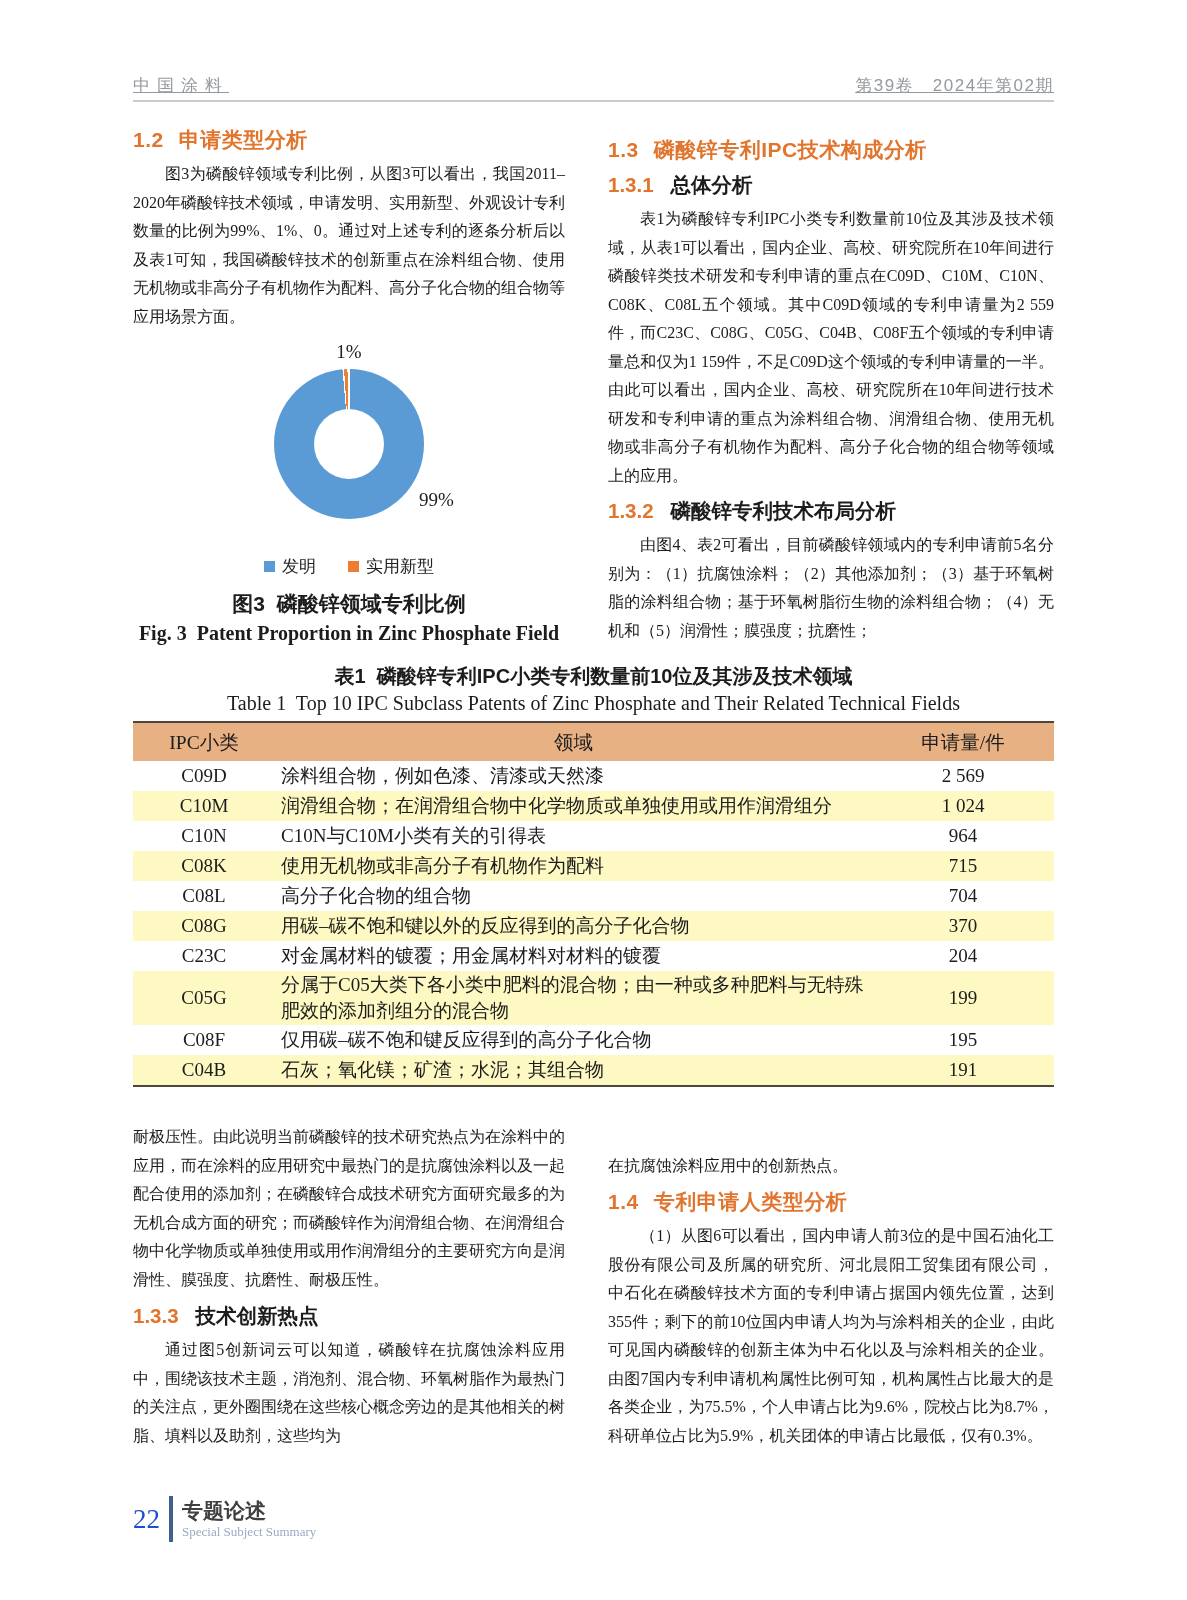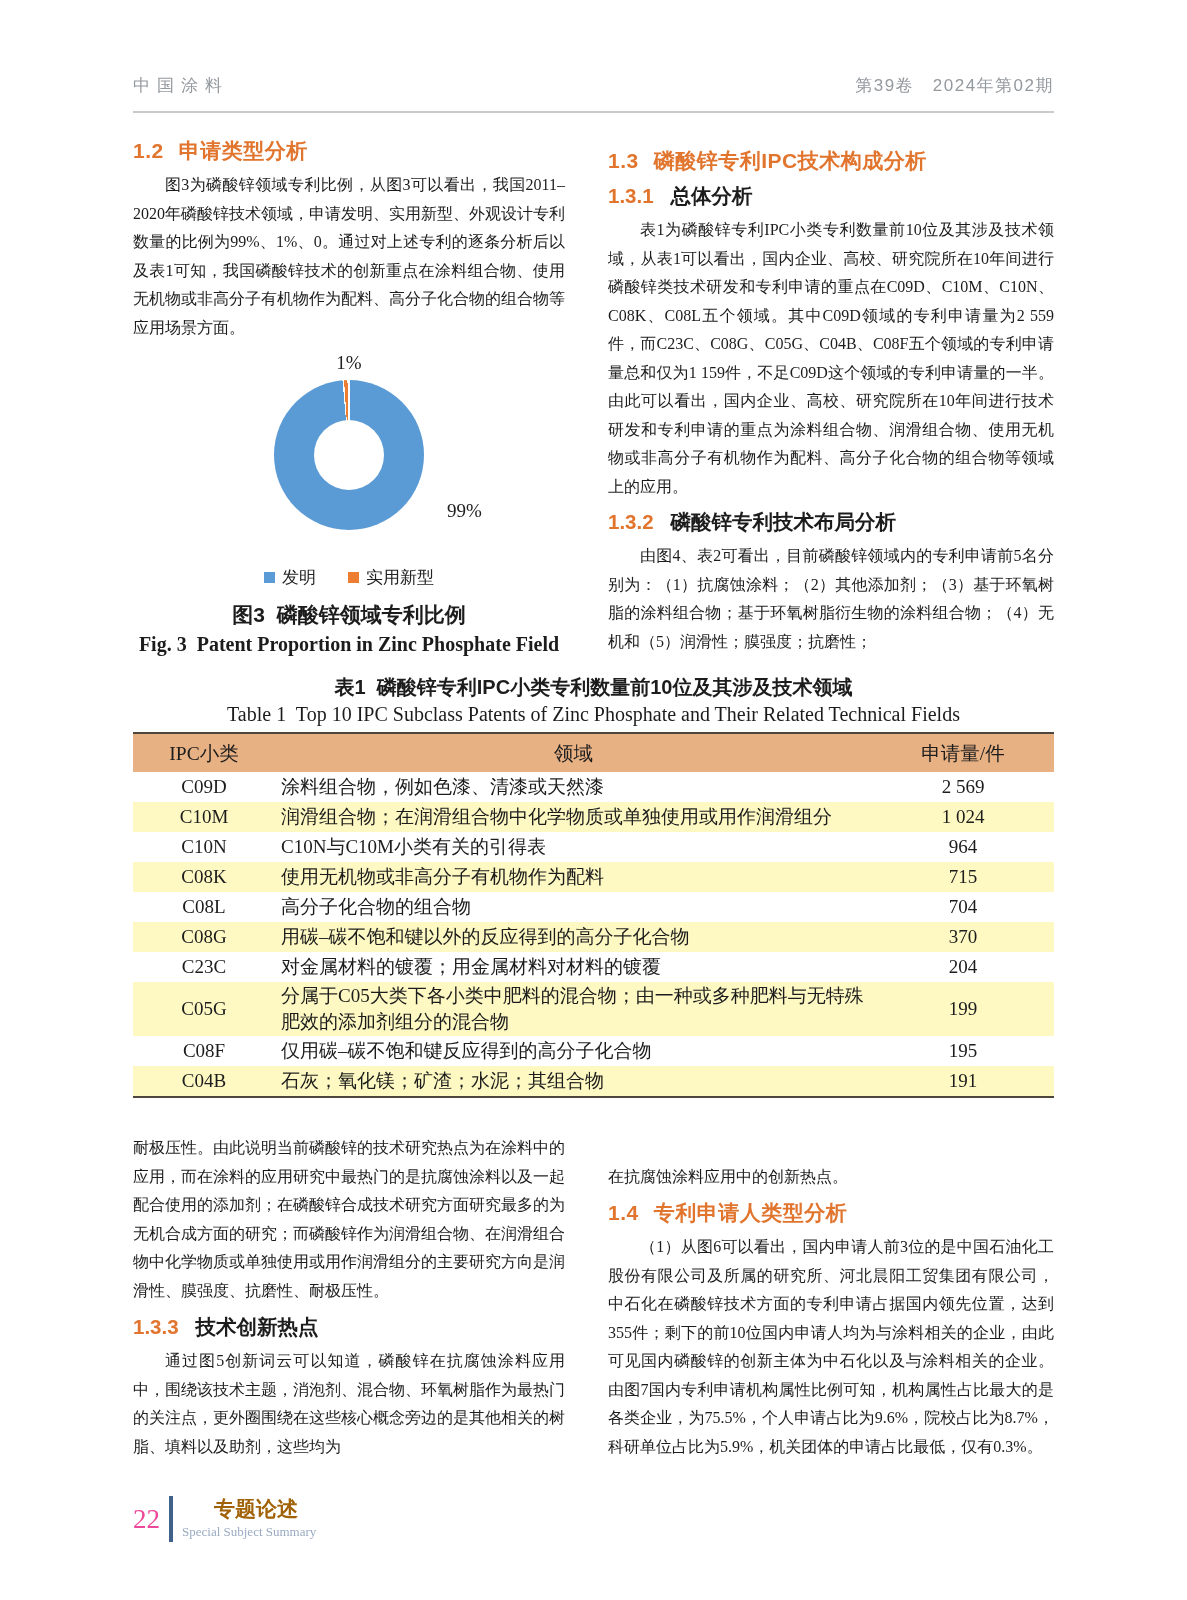--- a/index.html
+++ b/index.html
@@ -2,23 +2,23 @@
 <html><head>
 <meta charset="utf-8">
 <style>
   html,body{margin:0;padding:0;background:#ffffff;}
   .page{position:relative;width:1187px;height:1600px;box-sizing:border-box;
     padding:0 133px;background:#fff;overflow:hidden;color:#1c1c1c;
     font-family:"Liberation Serif","DejaVu Serif",serif;}
 
   
   .page-head{display:flex;justify-content:space-between;align-items:flex-start;
-    padding-top:74px;padding-bottom:14px;border-bottom:2px solid #c7cbce;
+    padding-top:74px;padding-bottom:3px;border-bottom:2px solid #c7cbce;
     color:#94999e;font-size:17px;
-    font-family:"Liberation Sans","DejaVu Sans",sans-serif;}
+    font-family:"Liberation Sans","DejaVu Sans",sans-serif;text-decoration:underline;}
   .journal{letter-spacing:7px;}
   .issue{letter-spacing:1.5px;white-space:pre-wrap;}
 
   
   .cols{display:flex;gap:43px;align-items:flex-end;}
   .cols.top{margin-top:24px;}
   .cols.bottom{margin-top:30px;}
   .col.left{flex:0 0 432px;width:432px;}
   .col.right{flex:1;min-width:0;}
 
@@ -37,21 +37,21 @@
   
   figure.fig3{margin:10px 0 0;}
   .pie-area{position:relative;width:260px;margin:0 auto;height:250px;}
   .lbl-1{position:absolute;top:0;left:0;width:100%;text-align:center;
     font-size:19px;color:#222;}
   .donut{position:absolute;top:28px;left:55px;width:150px;height:150px;border-radius:50%;
     background:conic-gradient(#ffffff 0deg 1deg,#5b9bd5 1deg 355deg,
       #ffffff 355deg 356.2deg,#ed7d31 356.2deg 358.8deg,#ffffff 358.8deg 360deg);}
   .donut::after{content:"";position:absolute;top:50%;left:50%;width:70px;height:70px;
     margin:-35px 0 0 -35px;border-radius:50%;background:#fff;}
-  .lbl-99{position:absolute;top:148px;left:228px;font-size:19px;color:#222;}
+  .lbl-99{position:absolute;top:148px;left:200px;font-size:19px;color:#222;}
   .legend{display:flex;justify-content:center;gap:32px;margin-top:-36px;}
   .leg-item{display:flex;align-items:center;gap:7px;font-size:17px;color:#222;}
   .swatch{display:inline-block;width:11px;height:11px;}
   .cap-zh{margin-top:12px;text-align:center;font-weight:bold;font-size:21px;
     font-family:"Liberation Sans","DejaVu Sans",sans-serif;white-space:pre-wrap;}
   .cap-en{margin-top:4px;text-align:center;font-weight:bold;font-size:20px;
     font-family:"Liberation Serif","DejaVu Serif",serif;white-space:pre-wrap;}
 
   
   .table-block{margin-top:18px;}
@@ -65,25 +65,25 @@
   table.ipc th{background:#e8b184;font-weight:normal;height:36px;
     text-align:center;font-size:19.5px;}
   table.ipc td{height:28px;padding:1px 2px;vertical-align:middle;line-height:26px;}
   table.ipc td.ipc-code{text-align:center;}
   table.ipc td.field{text-align:left;padding-left:6px;}
   table.ipc td.count{text-align:center;white-space:pre;}
   table.ipc tr.hl{background:#fef9c3;}
 
   
   .page-foot{position:absolute;left:133px;top:1496px;display:flex;align-items:center;}
-  .pagenum{font-size:27px;color:#ec4899;margin-right:9px;}
+  .pagenum{font-size:27px;color:#1d4ed8;margin-right:9px;}
   .bar{display:inline-block;width:4px;height:46px;background:#3f618a;margin-right:9px;}
   .foot-text{display:flex;flex-direction:column;justify-content:center;}
-  .foot-zh{font-family:Liberation Mono, monospace;font-weight:bold;
-    font-size:21px;color:#a16207;line-height:24px;margin-left:32px;}
+  .foot-zh{font-family:Liberation Sans, sans-serif;font-weight:bold;
+    font-size:21px;color:#404040;line-height:24px;}
   .foot-en{font-size:13px;color:#9aabc2;line-height:17px;}
 </style>
 </head>
 <body>
 
 <div class="page">
 
   <header class="page-head">
     <span class="journal">中国涂料</span>
     <span class="issue">第39卷   2024年第02期</span>

